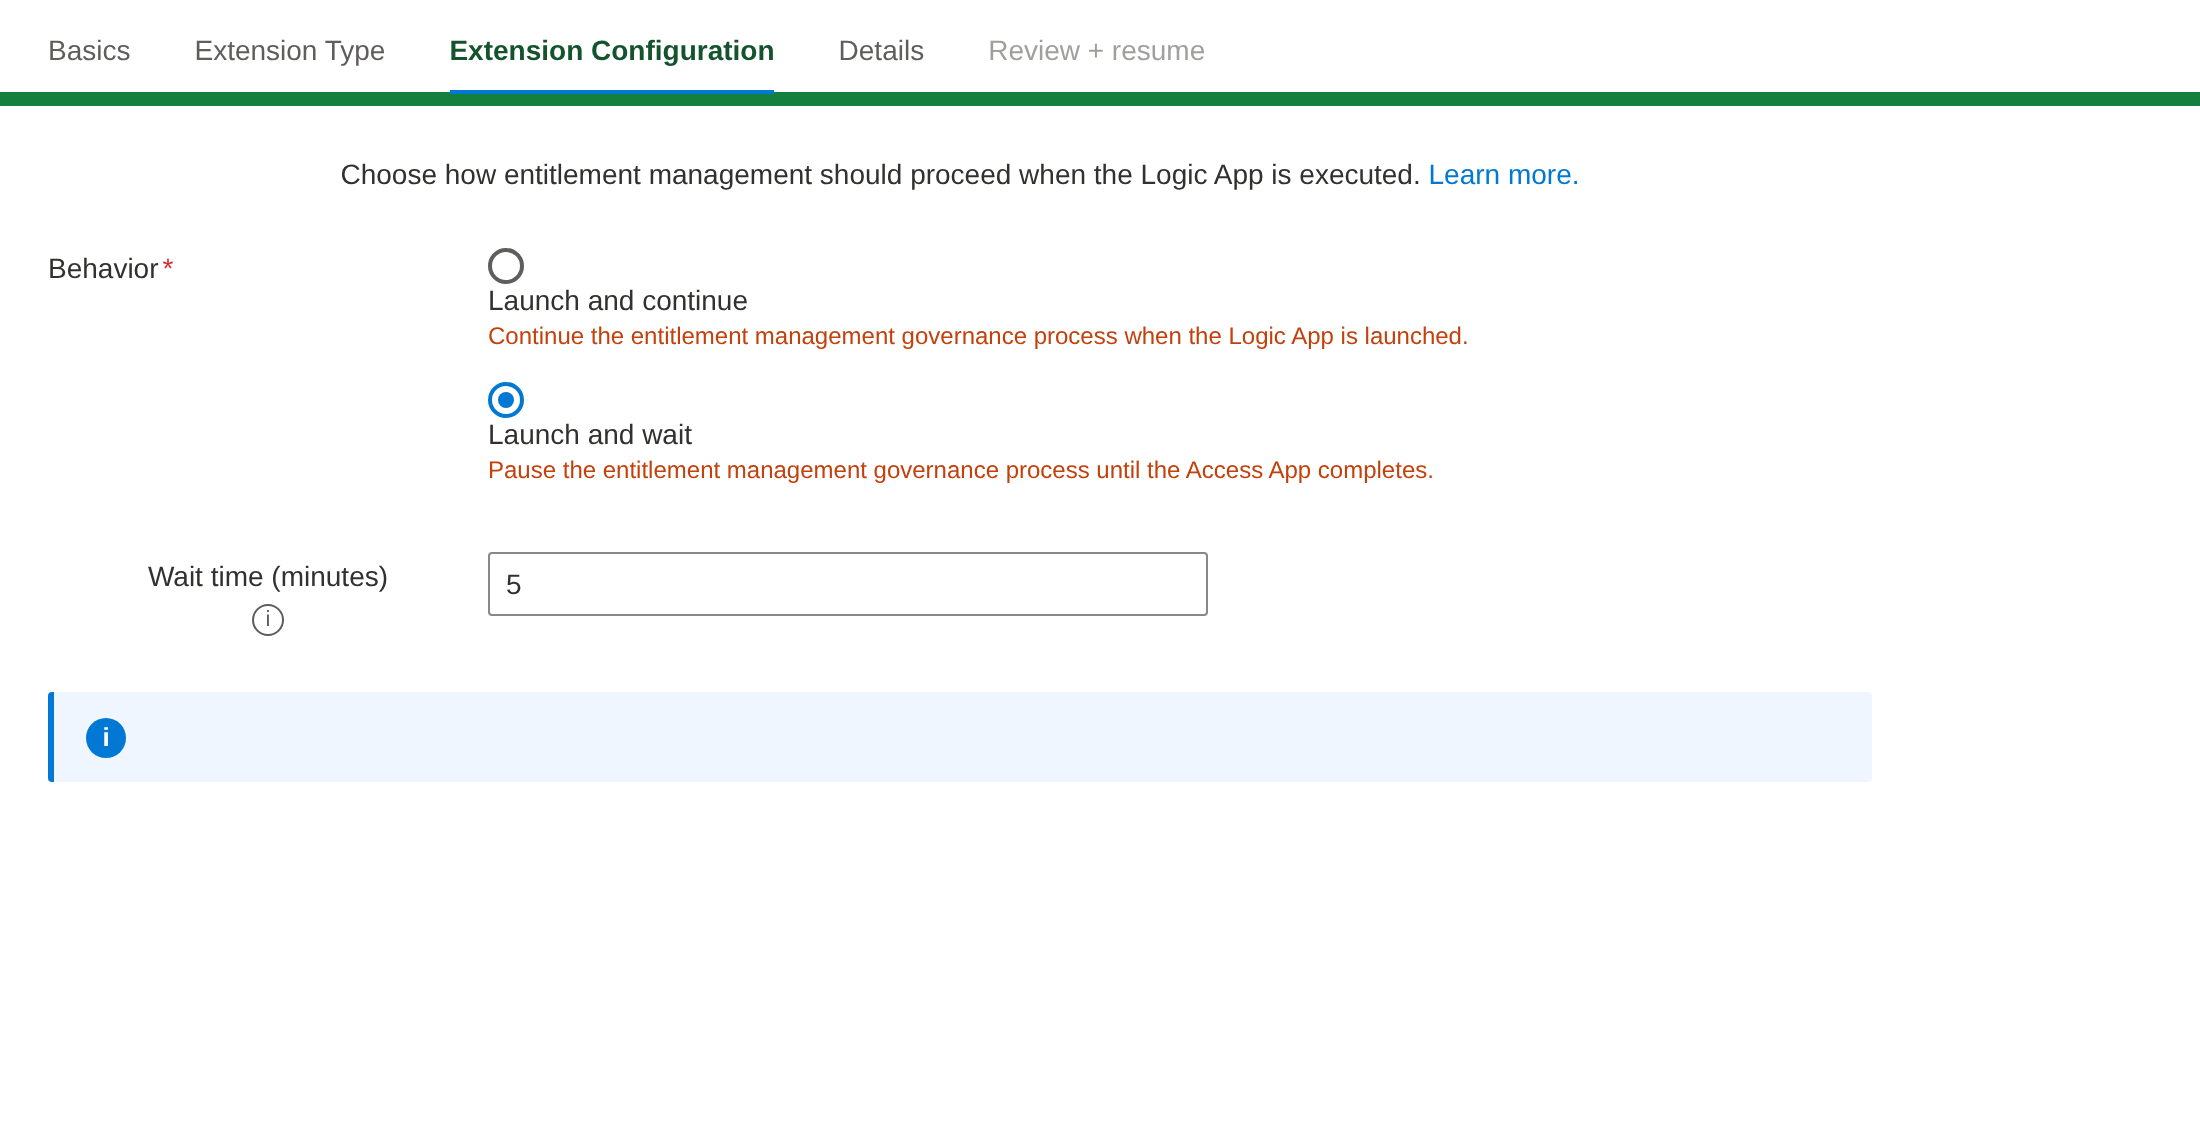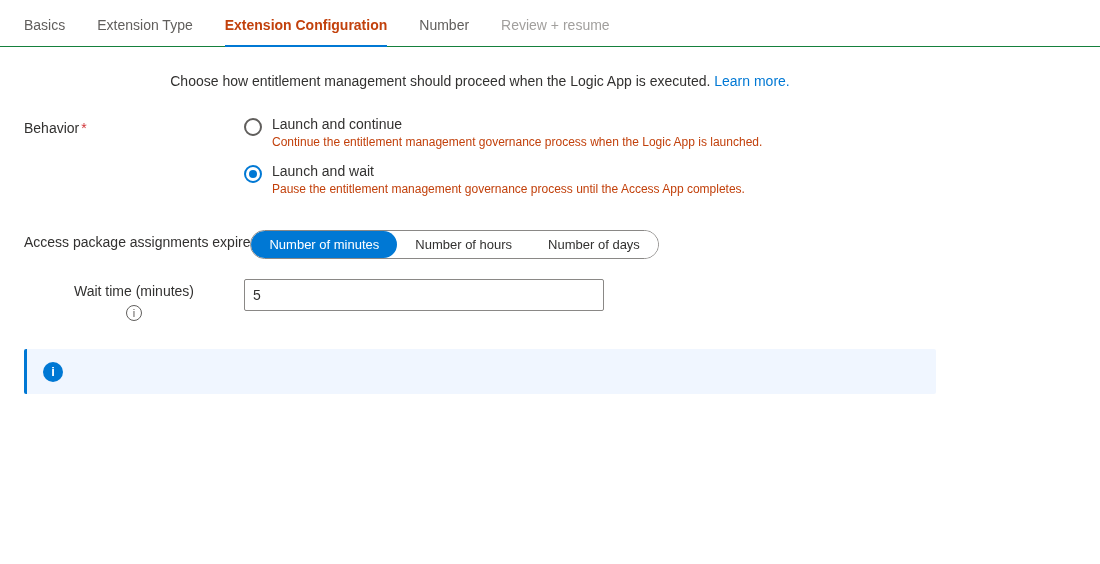--- a/index.html
+++ b/index.html
@@ -9,36 +9,36 @@
       color: #323130;
       background: #fff;
       width: 1100px;
       min-height: 564px;
     }
 
     
     .nav-tabs {
       display: flex;
       align-items: center;
-      border-bottom: 1px solid #15803d;
+      border-bottom: 7px solid #15803d;
       padding: 0 24px;
       gap: 32px;
     }
     .nav-tab {
       padding: 16px 0 12px;
       font-size: 14px;
       color: #605e5c;
       cursor: pointer;
       border-bottom: 2px solid transparent;
       position: relative;
       top: 1px;
       white-space: nowrap;
     }
     .nav-tab.active {
-      color: #c2410c;
+      color: #14532d;
       font-weight: 600;
       border-bottom: 2px solid #0078d4;
     }
     .nav-tab.disabled {
       color: #a19f9d;
       cursor: default;
     }
 
     
     .content {
@@ -89,20 +89,21 @@
     .form-control {
       flex: 1;
     }
 
     
     .radio-option {
       display: flex;
       align-items: flex-start;
       margin-bottom: 12px;
       cursor: pointer;
+      flex-direction: column;
     }
 
     .radio-circle {
       width: 18px;
       height: 18px;
       border-radius: 50%;
       border: 2px solid #605e5c;
       margin-right: 10px;
       margin-top: 2px;
       flex-shrink: 0;
@@ -243,21 +244,21 @@
       text-decoration: none;
     }
   </style>
 </head>
 <body>
 
 <nav class="nav-tabs">
   <div class="nav-tab">Basics</div>
   <div class="nav-tab">Extension Type</div>
   <div class="nav-tab active">Extension Configuration</div>
-  <div class="nav-tab">Number</div>
+  <div class="nav-tab">Details</div>
   <div class="nav-tab disabled">Review + resume</div>
 </nav>
 
 <div class="content">
 
 
   <p class="description">
     <span>Choose how entitlement management should proceed when the Logic App is executed.</span>
     <a href="#">Learn more.</a>
   </p>
@@ -280,32 +281,20 @@
         <div class="radio-circle selected"></div>
         <div class="radio-text-wrap">
           <span class="radio-label">Launch and wait</span>
           <span class="radio-sublabel">Pause the entitlement management governance process until the Access App completes.</span>
         </div>
       </div>
 
     </div>
   </div>
 
-  <div class="form-row">
-    <div class="form-label">
-      <span>Access package assignments expire</span>
-    </div>
-    <div class="form-control">
-      <div class="toggle-group">
-        <button class="toggle-btn active">Number of minutes</button>
-        <button class="toggle-btn">Number of hours</button>
-        <button class="toggle-btn">Number of days</button>
-      </div>
-    </div>
-  </div>
 
   <div class="form-row">
     <div class="form-label info-label-wrap">
       <span>Wait time (minutes)</span>
       <div class="info-icon" title="Information about wait time">i</div>
     </div>
     <div class="form-control">
       <input type="text" class="wait-input" value="5" style="">
     </div>
   </div>

